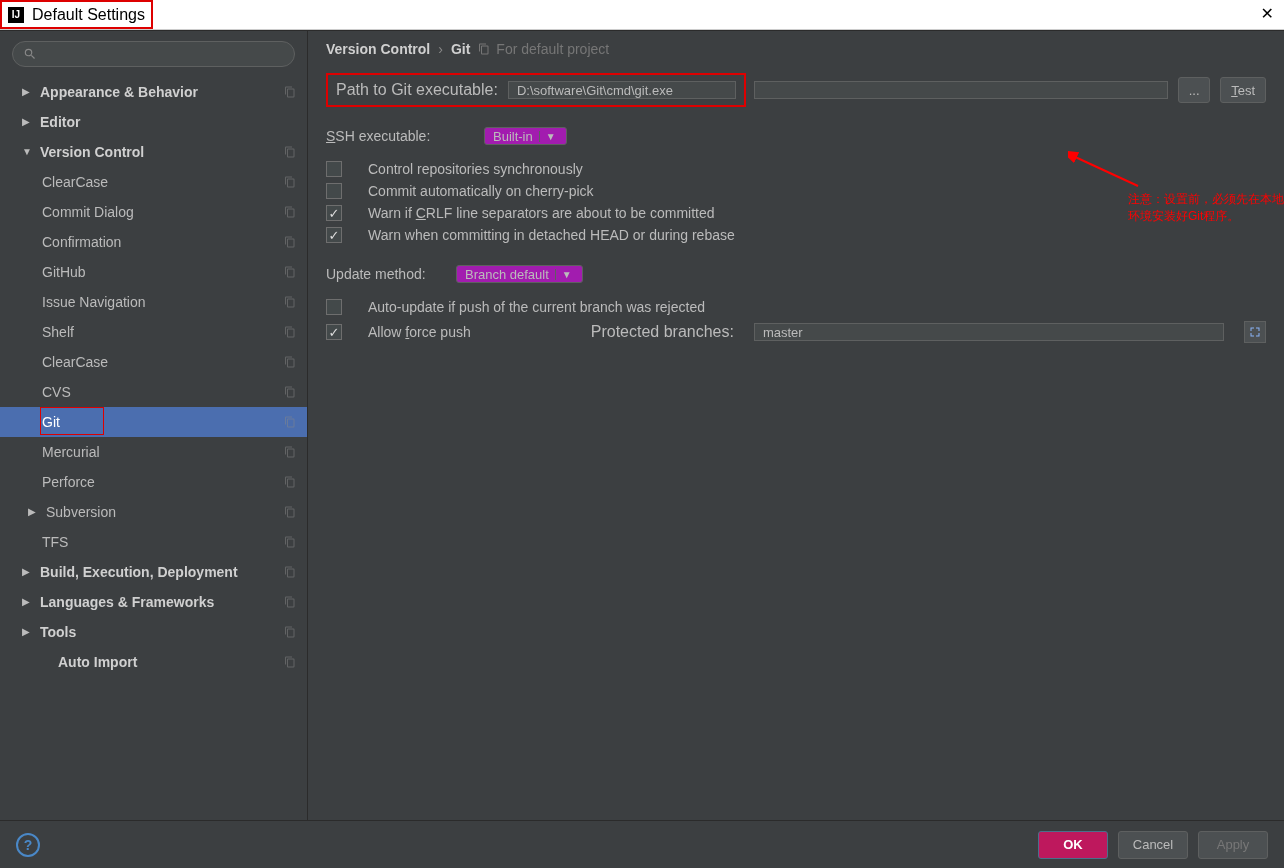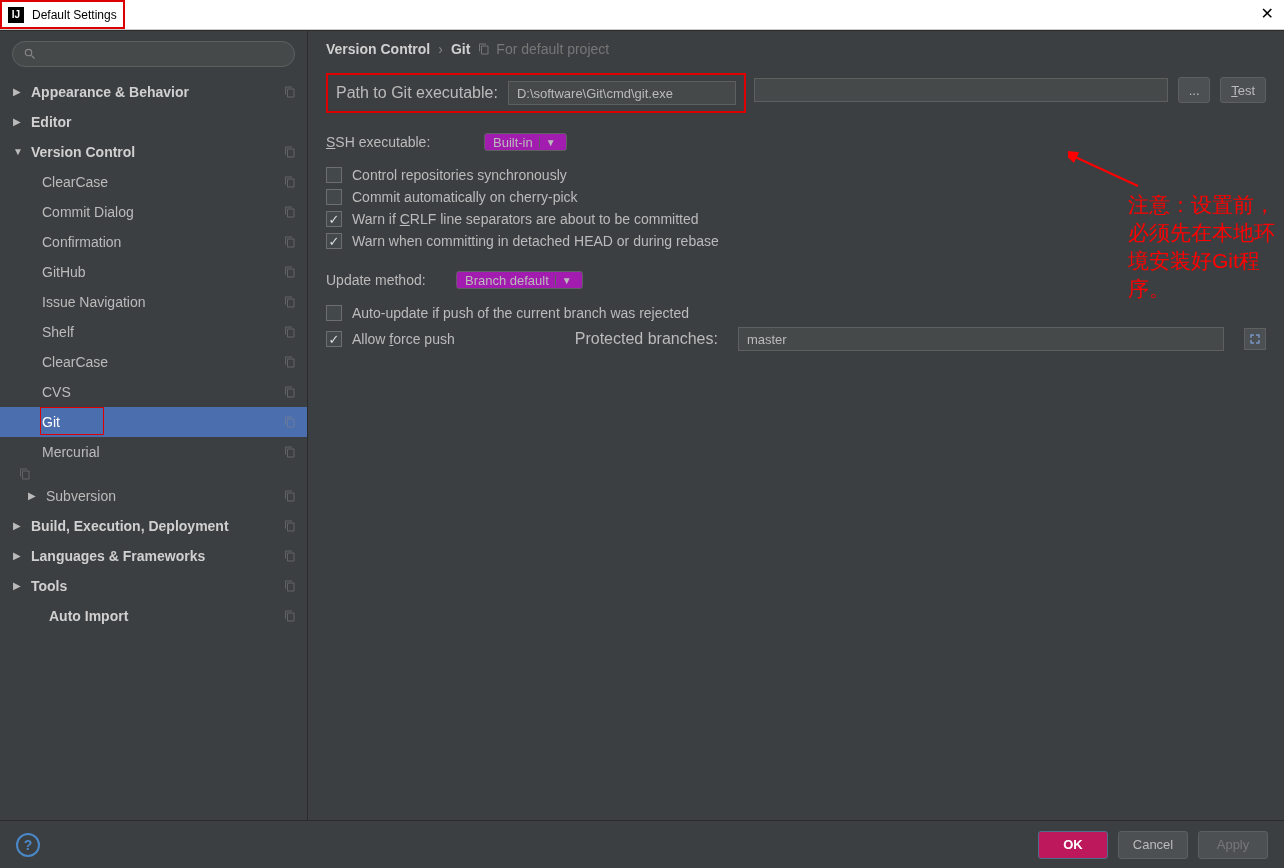--- a/index.html
+++ b/index.html
@@ -1,79 +1,79 @@
 <!DOCTYPE html>
 <html><head>
 <meta charset="utf-8">
 <style>
 * { box-sizing: border-box; margin: 0; padding: 0; font-family: "Segoe UI", sans-serif; }
 body { background: #3c3f41; color: #bbbbbb; width: 1284px; height: 868px; overflow: hidden; position: relative; }
 
 .titlebar { background: #fff; height: 30px; display: flex; align-items: center; border-bottom: 1px solid #ccc; position: relative; }
 .titlebar-left { display: flex; align-items: center; gap: 8px; padding: 0 6px; border: 2px solid #d00; height: 100%; }
 .titlebar-icon { width: 16px; height: 16px; background: #000; display: inline-flex; align-items: center; justify-content: center; color: #fff; font-size: 10px; font-weight: bold; }
-.titlebar-title { color: #000; font-size: 12px; }
+.titlebar-title { color: #000; font-size: 16px; }
 .titlebar-close { position: absolute; right: 10px; top: 4px; color: #000; font-size: 16px; cursor: pointer; font-family: Arial; }
 
 .main-body { display: flex; height: 808px; background: #3c3f41; border-top: 1px solid #2b2b2b;}
 
 .sidebar { width: 308px; background: #3c3f41; border-right: 1px solid #2b2b2b; padding-top: 10px; display: flex; flex-direction: column;}
 .search-box { margin: 0 12px 10px 12px; background: #45494a; border: 1px solid #5e6060; border-radius: 14px; height: 26px; display: flex; align-items: center; padding: 0 10px; }
 .search-box svg { width: 14px; height: 14px; fill: #888; }
 
 .tree { font-size: 14px; line-height: 30px; }
 .tree-item { display: flex; align-items: center; padding-right: 10px; position: relative; cursor: pointer; }
 .tree-item.selected { background: #4b6eaf; color: #fff; }
 .tree-arrow { width: 12px; display: inline-block; margin-left: 10px; margin-right: 6px; color: #bbbbbb; font-size: 10px; }
 .tree-arrow.closed::before { content: "▶"; }
 .tree-arrow.open::before { content: "▼"; }
 .tree-arrow.none { visibility: hidden; }
 .tree-label { flex: 1; font-size: 14px; }
 .tree-label.bold { font-weight: 600; color: #d0d0d0; }
 .tree-copy { width: 14px; height: 14px; opacity: 0.5; display:flex; align-items:center; justify-content:center; }
 .tree-copy svg { width:12px; height:12px; fill:#888; }
-.lvl0 { padding-left: 3px; }
+.lvl0 { padding-left: 12px; }
 .lvl1 { padding-left: 18px; }
 .lvl1 .tree-label { margin-left: 24px; }
 .lvl1-arrow { padding-left: 18px; }
 .lvl1-arrow .tree-arrow { display:inline-block; }
 
 .gitbox-red { border: 1px solid #d00; position: absolute; pointer-events: none; }
 
 .content { flex: 1; padding: 8px 18px 0 18px; position: relative; }
 .breadcrumb { font-size: 14px; font-weight: 600; color: #d0d0d0; display: flex; align-items: center; gap: 8px; margin-top: 2px; margin-bottom: 16px;}
 .breadcrumb .sep { color: #888; font-weight: normal; }
 .breadcrumb .sub { color: #767676; font-weight: normal; display:flex; align-items:center; gap:6px;}
 .breadcrumb .sub svg{width:12px;height:12px;fill:#767676;}
 
 .form-row { display: flex; align-items: center; gap: 10px; margin-bottom: 16px; font-size: 14px; }
 .form-label { min-width: 148px; }
 .u { text-decoration: underline; }
-input.textfield { background: #45494a; border: 1px solid #5e6060; color: #bbb; height: 24px; padding: 0 8px; font-size: 13px; }
+input.textfield { background: #45494a; border: 1px solid #5e6060; color: #bbb; height: 18px; padding: 0 8px; font-size: 13px; }
 .btn-small { background: #4c5052; border: 1px solid #5e6060; color: #bbb; height: 26px; padding: 0 10px; font-size: 13px; cursor:pointer; border-radius:3px;}
 .btn-small.browse { width: 32px; padding:0; }
 
 .path-row-box { border: 2px solid #d00; padding: 6px 8px 6px 8px; margin-bottom: 6px; display:flex; align-items:center; gap:10px; }
 .path-row-box .form-label{ min-width:160px;}
 .path-input { flex:1; }
 
 .combo { background: #a21caf; border: 1px solid #5e6060; height: 18px; display: inline-flex; align-items: center; padding: 0 4px 0 8px; font-size: 13px; cursor:pointer; border-radius:3px;}
 .combo .arrow { border-left:1px solid #5e6060; padding: 0 6px; margin-left:6px; font-size:10px; color:#bbb;}
 
-.checkbox-row { display: flex; align-items: center; gap: 10px; margin: 6px 0; font-size: 14px; }
+.checkbox-row { display: flex; align-items: center; gap: 26px; margin: 6px 0; font-size: 14px; }
 .chk { width:16px; height:16px; border:1px solid #6e6e6e; background:#43494a; display:inline-flex; align-items:center; justify-content:center; cursor:pointer;}
 .chk.checked::after { content:"✓"; color:#ddd; font-size:13px; }
 
 .protected-row { display:flex; align-items:center; gap:20px; margin-top:0;}
 .protected-row input { flex:1;}
 .expand-btn{ width:22px; height:22px; background:#4c5052; border:1px solid #5e6060; display:flex;align-items:center;justify-content:center;cursor:pointer;}
 .expand-btn svg{width:12px;height:12px;fill:#8ab4f8;}
 
 .annotation-arrow { position:absolute; top: 120px; left: 760px; pointer-events:none;}
-.annotation-text { position:absolute; top: 160px; left: 820px; color: #ff0000; font-size: 21px; font-family: "Microsoft YaHei", sans-serif; }
+.annotation-text { position:absolute; top: 160px; left: 820px; color: #ff0000; font-size: 12px; font-family: "Microsoft YaHei", sans-serif; }
 
 .footer { position:absolute; bottom:0; left:0; right:0; height:48px; background:#3c3f41; border-top:1px solid #2b2b2b; display:flex; align-items:center; padding:0 16px;}
 .help-btn{ width:24px;height:24px; border-radius:50%; border:2px solid #4a88c7; color:#4a88c7; display:flex;align-items:center;justify-content:center; font-weight:bold; font-size:14px; cursor:pointer;}
 .footer-btns{ margin-left:auto; display:flex; gap:10px;}
 .footer-btn{ min-width:70px; height:28px; background:#4c5052; border:1px solid #5e6060; color:#bbb; font-size:13px; border-radius:3px; cursor:pointer;}
 .footer-btn.primary{ background:#be185d; border-color:#4a708b; color:#fff; font-weight:600;}
 .footer-btn.disabled{ color:#777; cursor:default;}
 </style>
 </head>
 <body>
@@ -192,29 +192,38 @@
         </div>
         <div class="tree-item lvl1">
           <span class="tree-label ">Mercurial</span>
           <span class="tree-copy">
             <svg viewBox="0 0 24 24">
               <path d="M16 1H4a2 2 0 00-2 2v14h2V3h12V1zm3 4H8a2 2 0 00-2 2v14a2 2 0 002 2h11a2 2 0 002-2V7a2 2 0 00-2-2zm0 16H8V7h11v14z"></path>
             </svg>
           </span>
         </div>
         <div class="tree-item lvl1">
+          <span class="tree-label ">Perforce</span>
           <span class="tree-copy">
             <svg viewBox="0 0 24 24">
               <path d="M16 1H4a2 2 0 00-2 2v14h2V3h12V1zm3 4H8a2 2 0 00-2 2v14a2 2 0 002 2h11a2 2 0 002-2V7a2 2 0 00-2-2zm0 16H8V7h11v14z"></path>
             </svg>
           </span>
         </div>
         <div class="tree-item lvl1-arrow">
           <span class="tree-arrow closed"></span>
           <span class="tree-label ">Subversion</span>
+          <span class="tree-copy">
+            <svg viewBox="0 0 24 24">
+              <path d="M16 1H4a2 2 0 00-2 2v14h2V3h12V1zm3 4H8a2 2 0 00-2 2v14a2 2 0 002 2h11a2 2 0 002-2V7a2 2 0 00-2-2zm0 16H8V7h11v14z"></path>
+            </svg>
+          </span>
+        </div>
+        <div class="tree-item lvl1">
+          <span class="tree-label ">TFS</span>
           <span class="tree-copy">
             <svg viewBox="0 0 24 24">
               <path d="M16 1H4a2 2 0 00-2 2v14h2V3h12V1zm3 4H8a2 2 0 00-2 2v14a2 2 0 002 2h11a2 2 0 002-2V7a2 2 0 00-2-2zm0 16H8V7h11v14z"></path>
             </svg>
           </span>
         </div>
         <div class="tree-item lvl0">
           <span class="tree-arrow closed"></span>
           <span class="tree-label bold">Build, Execution, Deployment</span>
           <span class="tree-copy">

